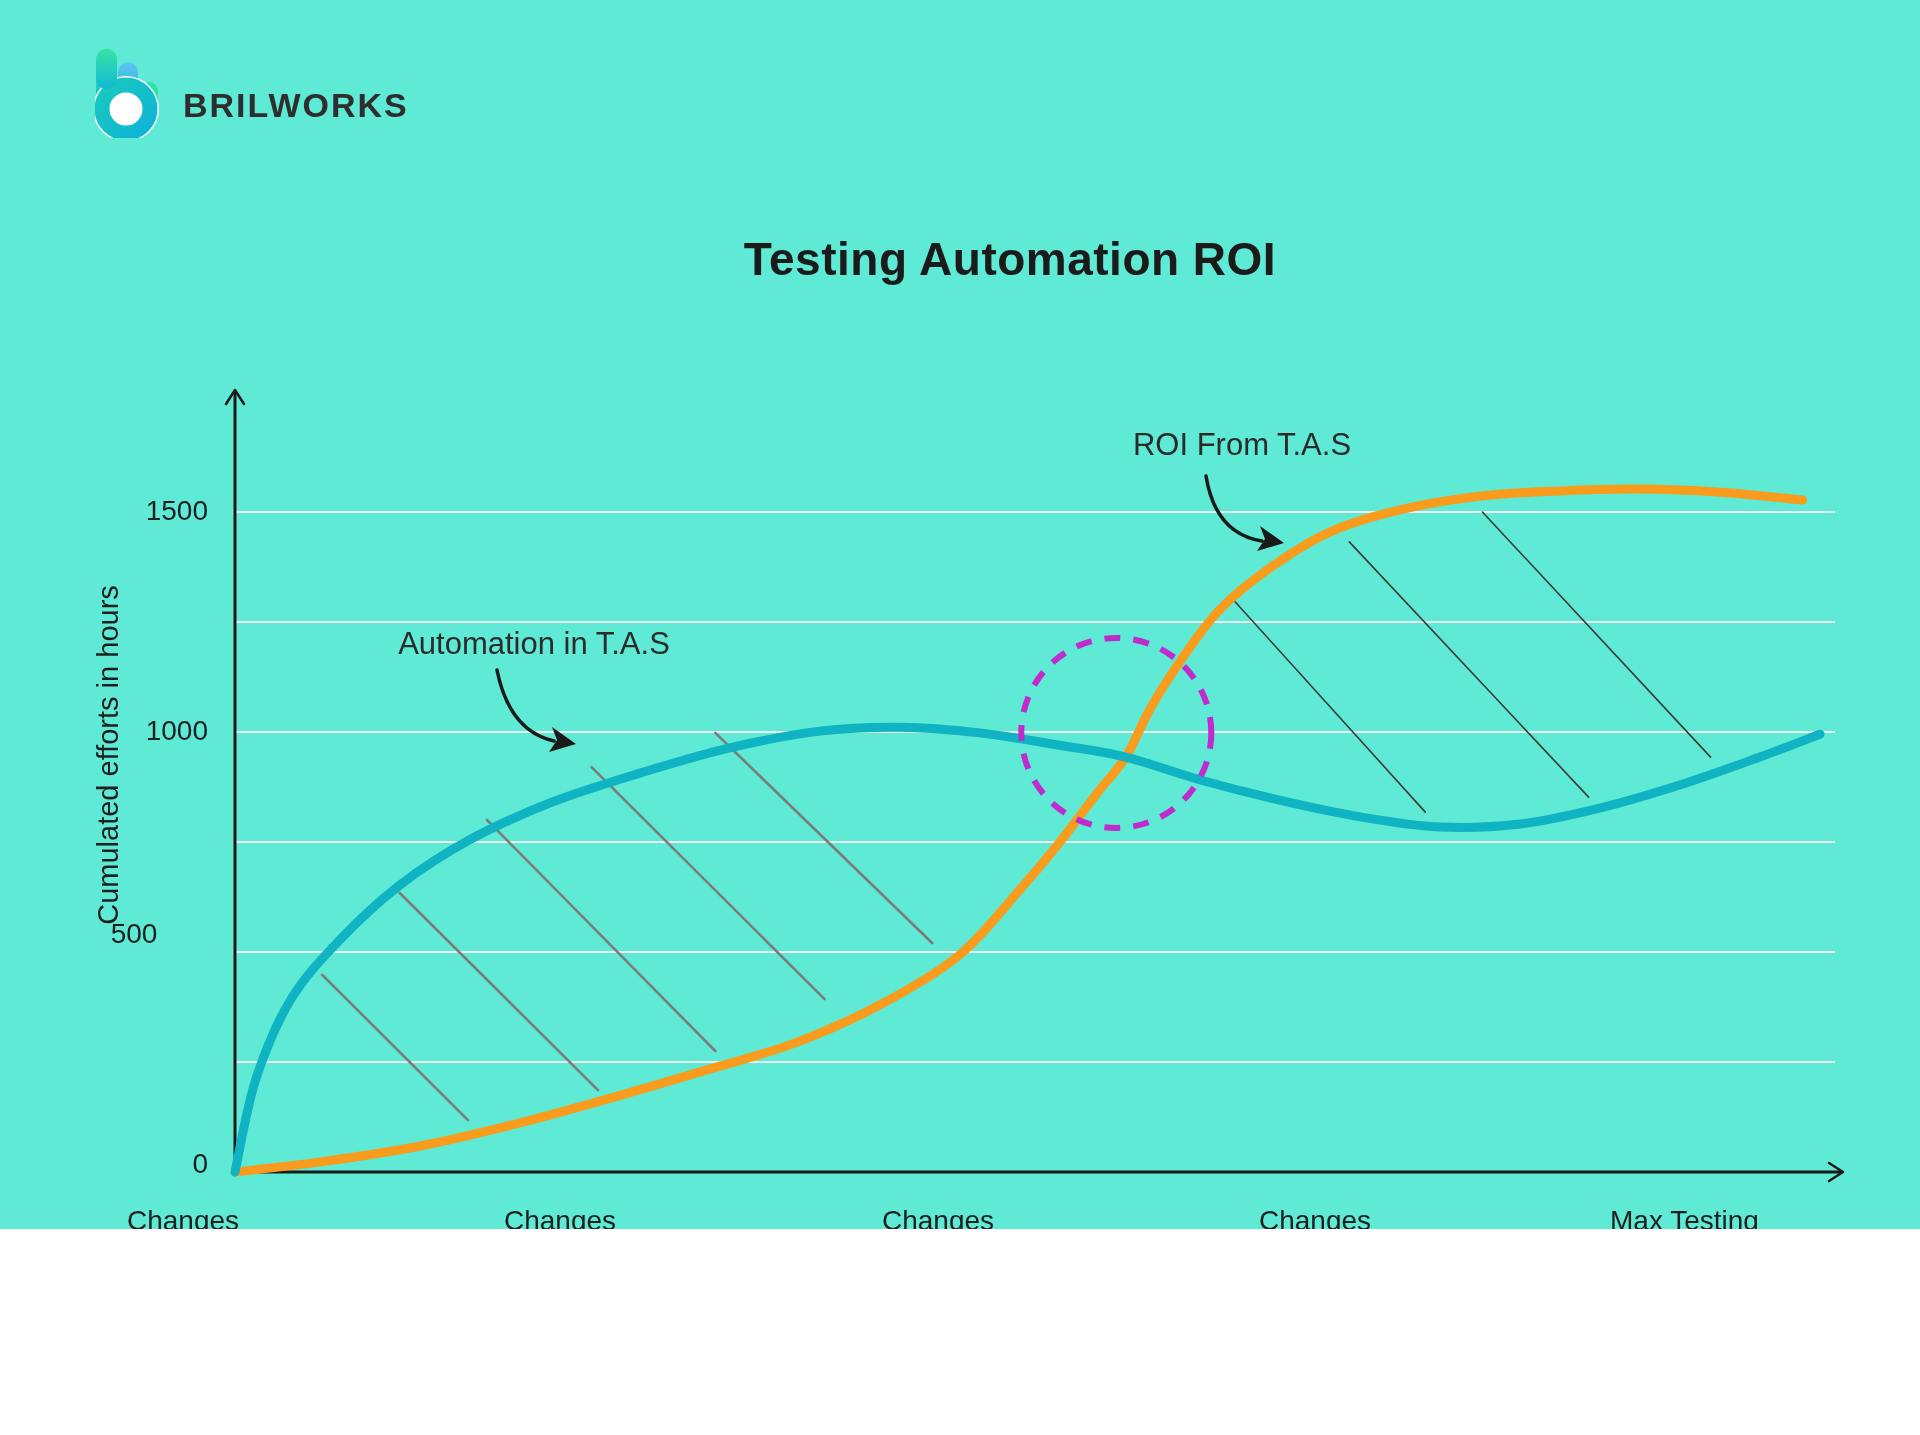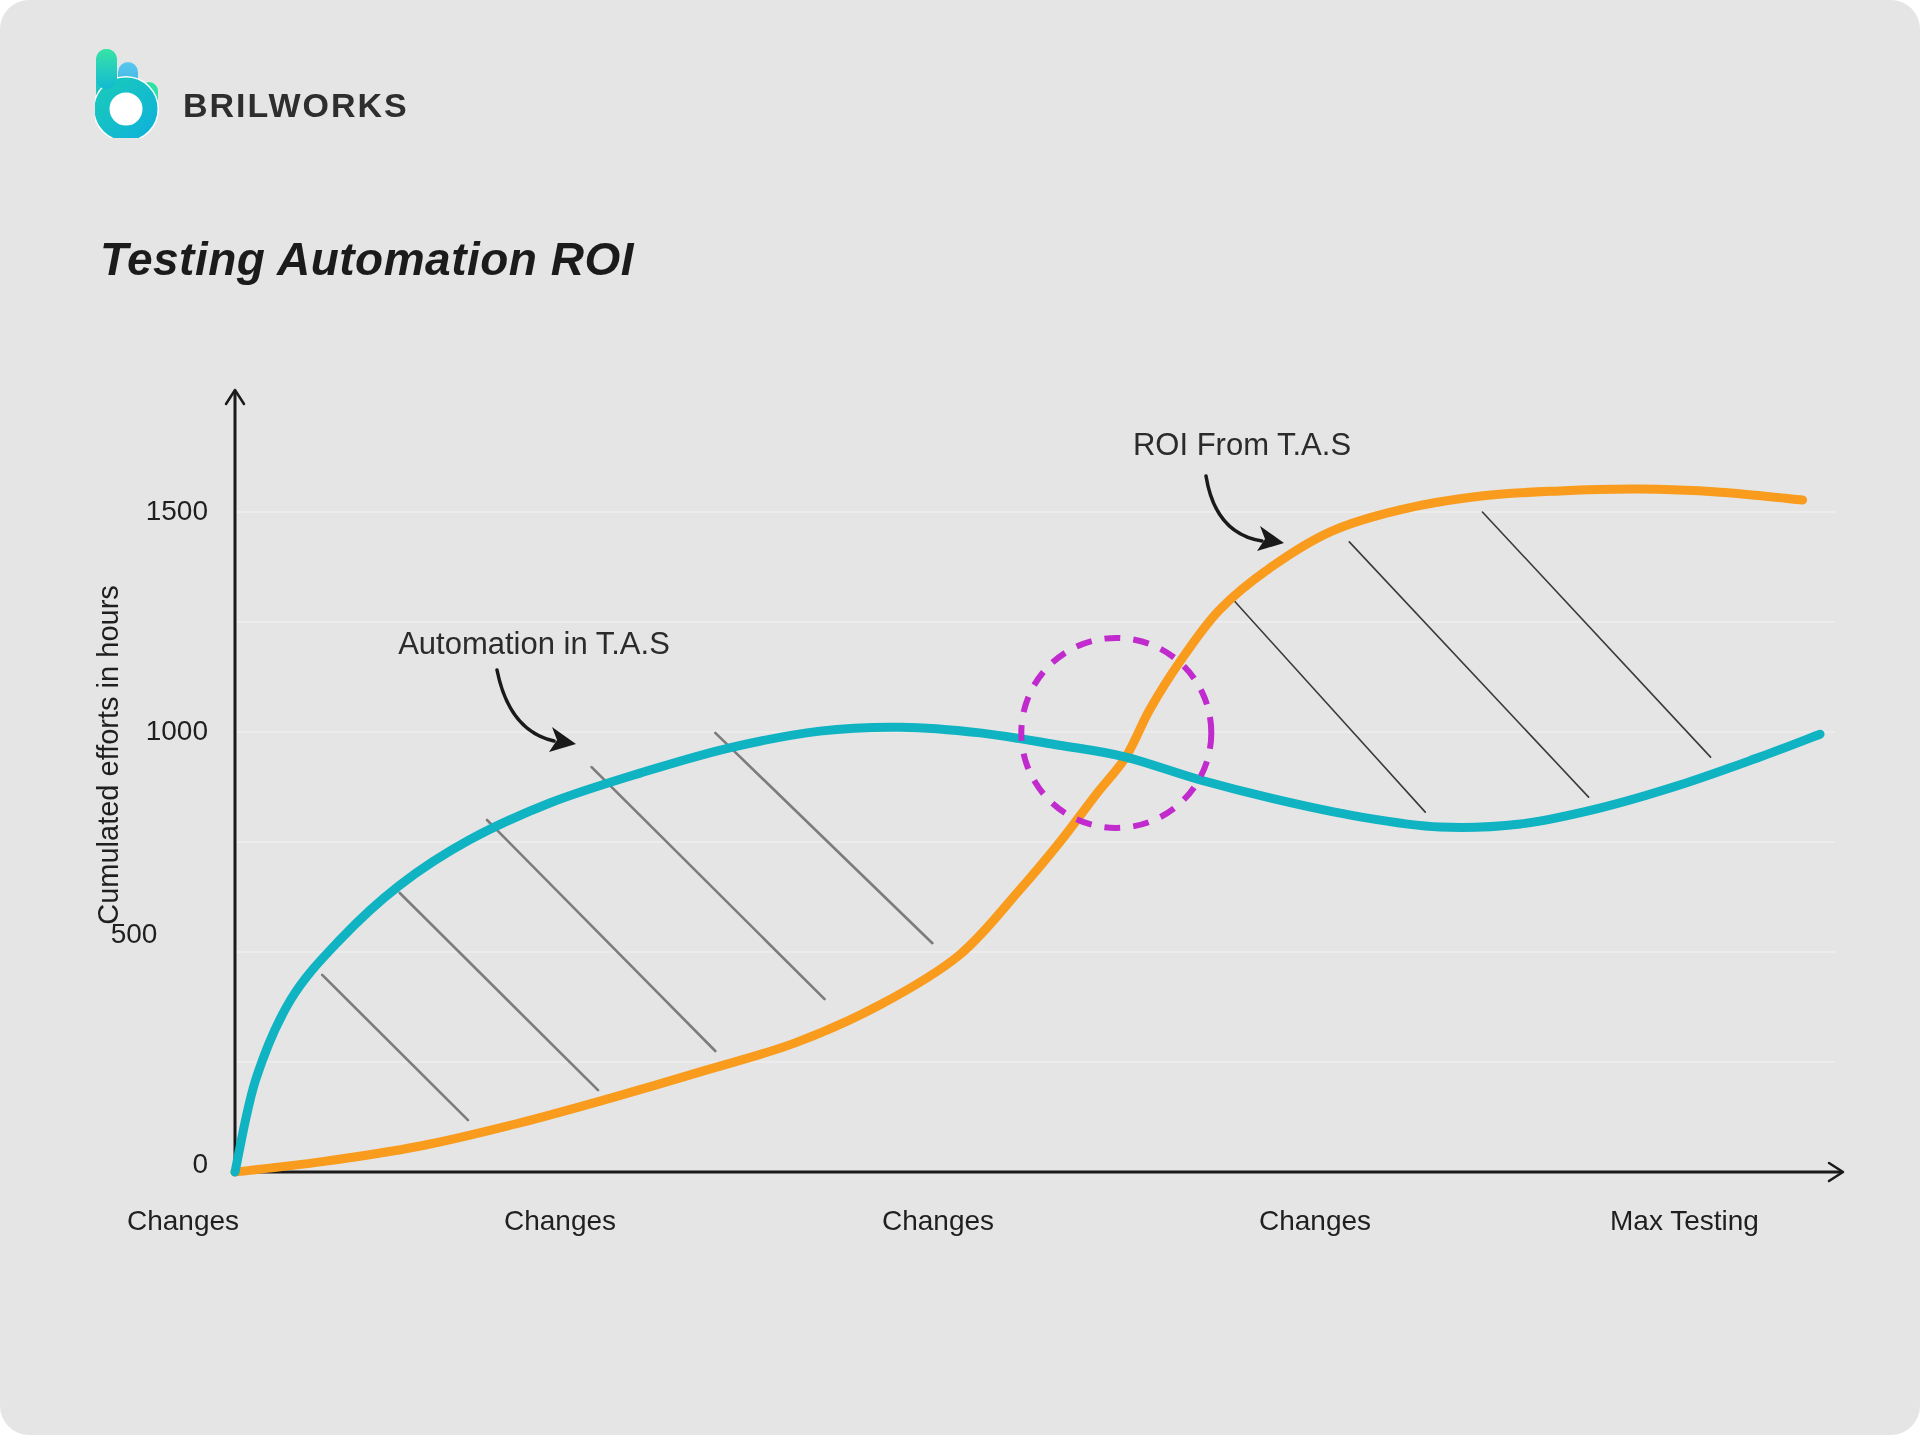--- a/index.html
+++ b/index.html
@@ -1,22 +1,22 @@
 <!DOCTYPE html>
 <html><head>
 <meta charset="utf-8">
 <style>
   html,body{margin:0;padding:0;background:#ffffff;}
   body{font-family:"Liberation Sans", sans-serif; color:#212121;}
-  .stage{position:relative;width:1920px;height:1435px;background:#e5e5e5;overflow:hidden;border-radius:29px;}
+  .stage{position:relative;width:1920px;height:1229px;background:#5eead4;overflow:hidden;}
   .abs{position:absolute;}
   .logo-wrap{position:absolute;left:95px;top:48px;display:flex;align-items:center;gap:16px;}
   .logo-text{font-size:34px;font-weight:700;letter-spacing:2px;color:#2e2e2e;padding-top:24px;}
-  .chart-title{position:absolute;left:100px;right:0;top:232px;text-align:left;
-    font-size:46px;font-weight:700;color:#1b1b1b;letter-spacing:0.5px;font-style:italic;}
+  .chart-title{position:absolute;left:100px;right:0;top:232px;text-align:center;
+    font-size:46px;font-weight:700;color:#1b1b1b;letter-spacing:0.5px;}
   .y-axis-title{position:absolute;left:108px;top:755px;transform:translate(-50%,-50%) rotate(-90deg);
     white-space:nowrap;font-size:29px;color:#1f1f1f;}
   .ytick{position:absolute;left:60px;width:148px;text-align:right;font-size:28px;color:#1f1f1f;}
   .xlabel{position:absolute;width:320px;top:1205px;font-size:28px;color:#1f1f1f;}
   .annot{position:absolute;transform:translate(-50%,-50%);white-space:nowrap;
     font-size:31px;color:#2b2b2b;}
   .legend{position:absolute;left:0;right:88px;top:1338px;display:flex;justify-content:center;gap:86px;}
   .legend-item{display:flex;align-items:center;gap:34px;}
   .swatch{width:26px;height:30px;border-radius:7px;}
   .legend-label{font-size:27px;color:#1a1a1a;}

